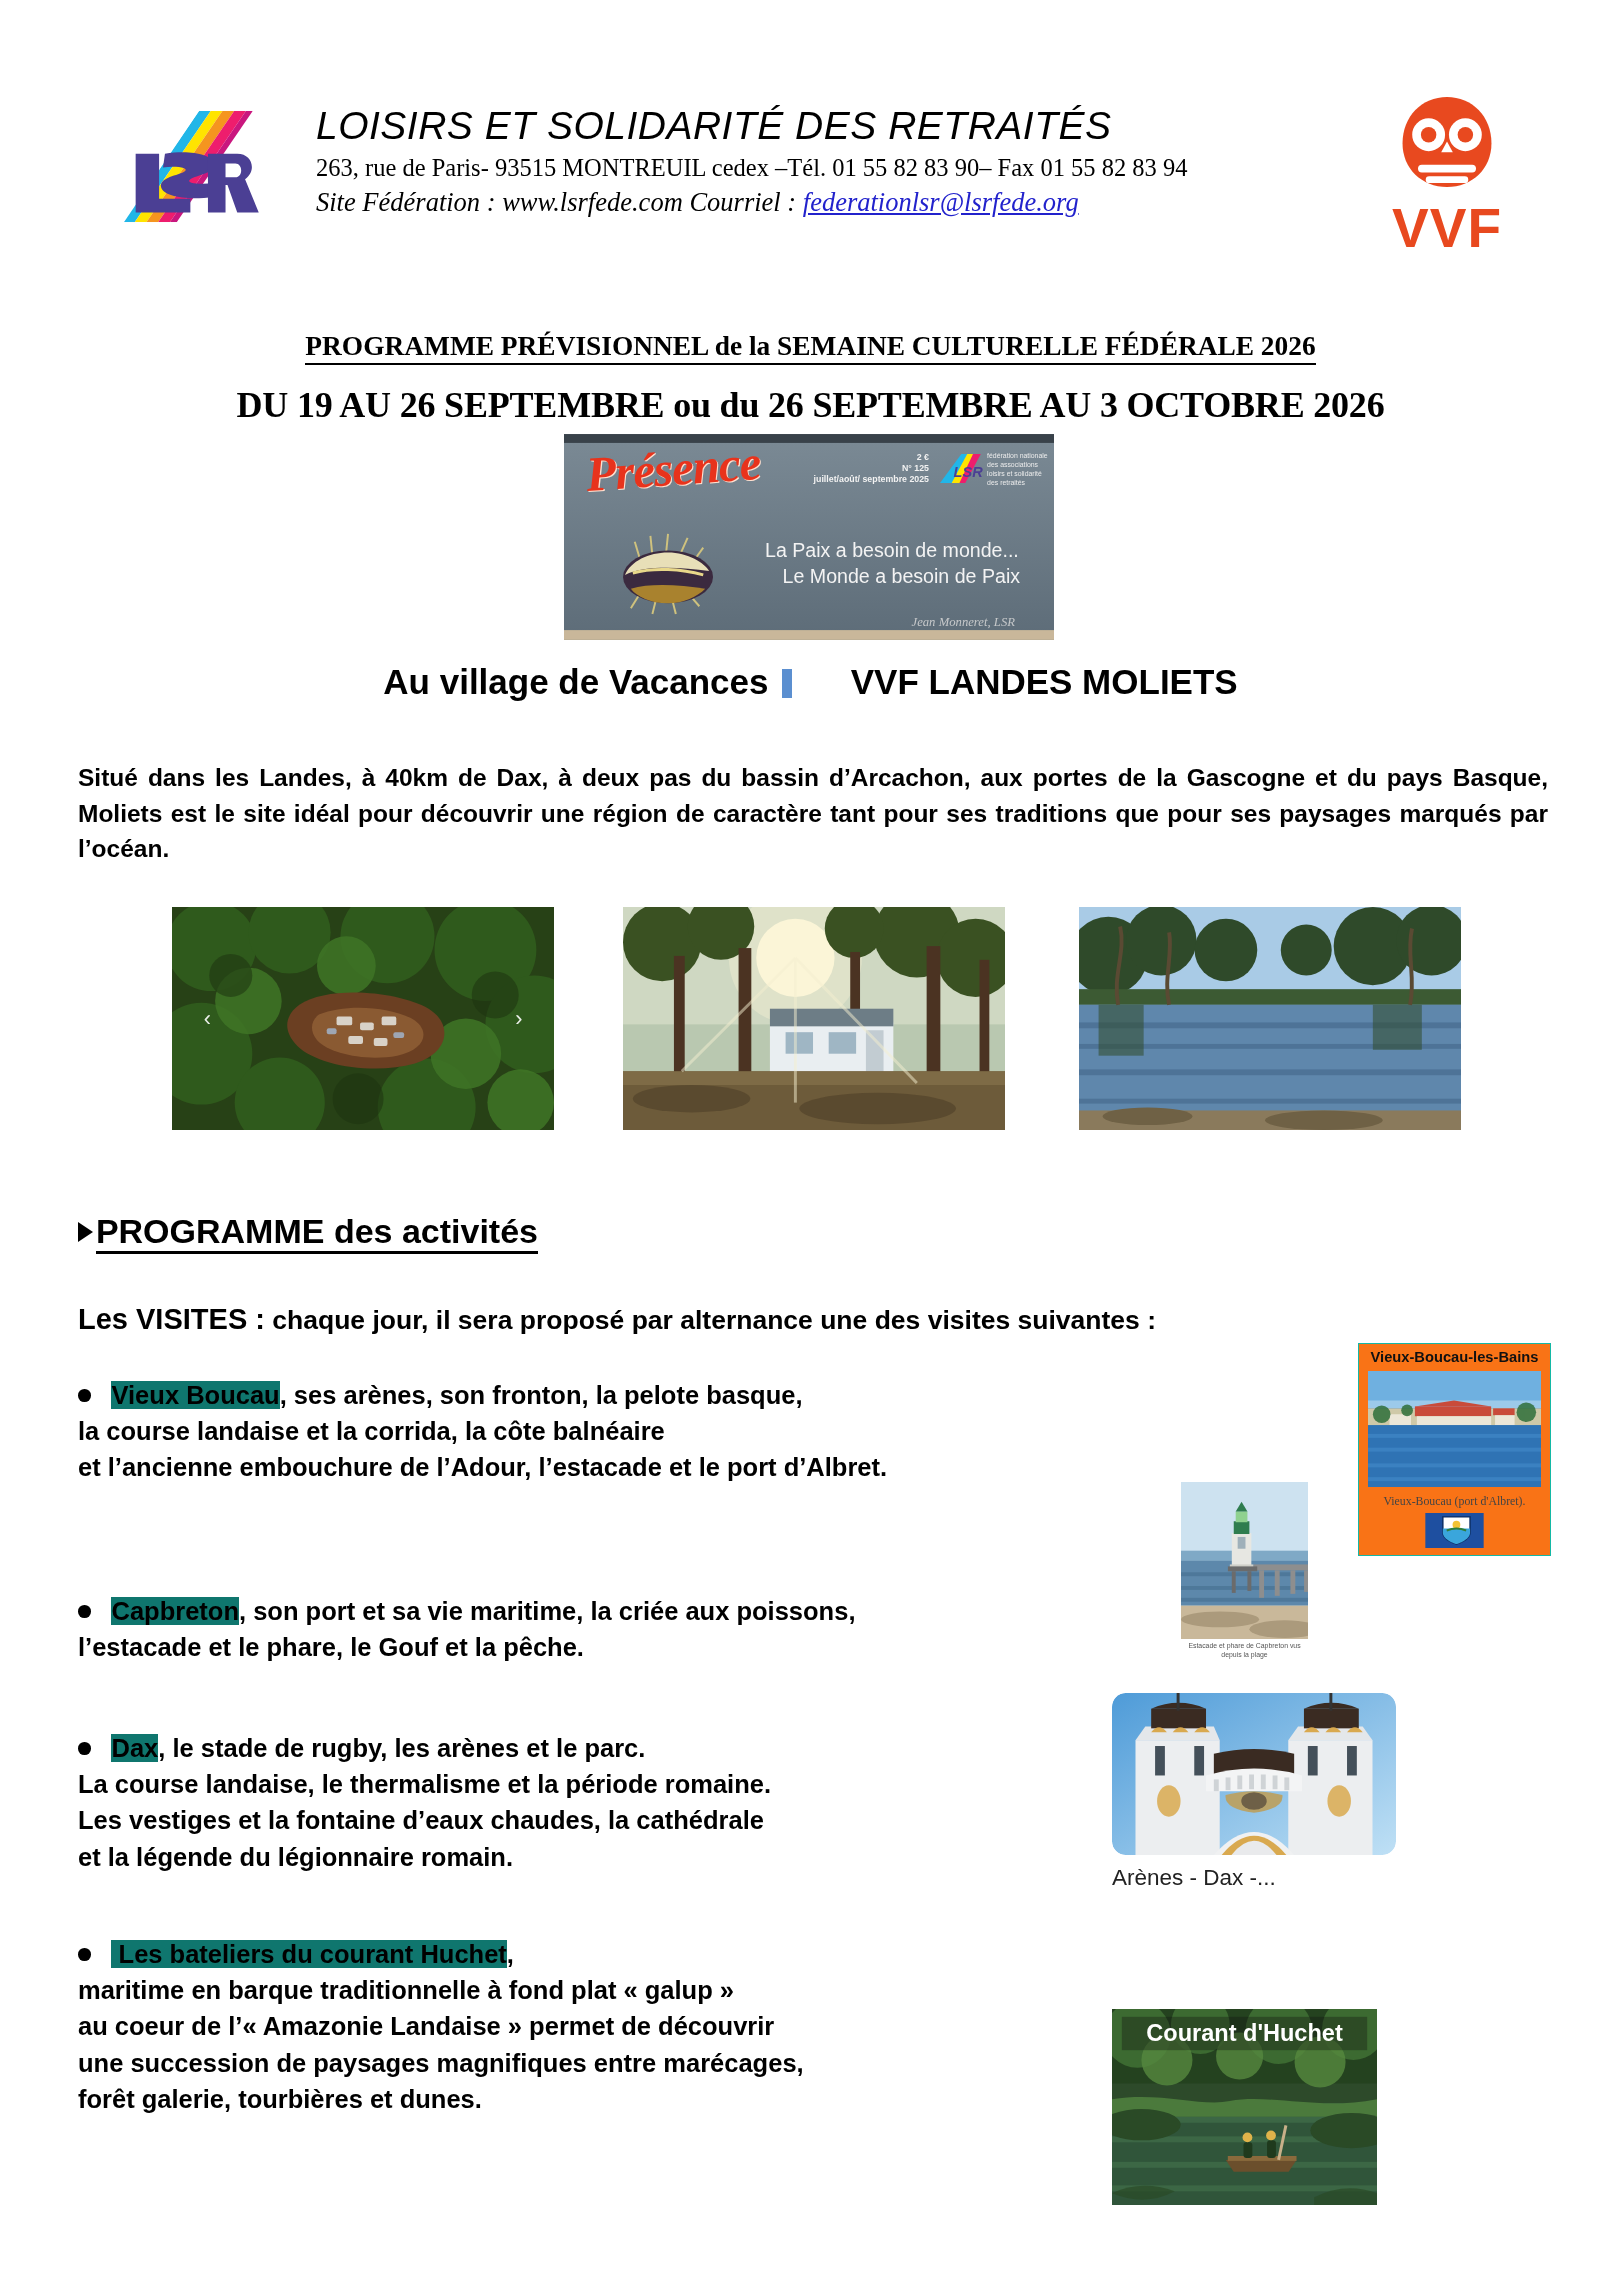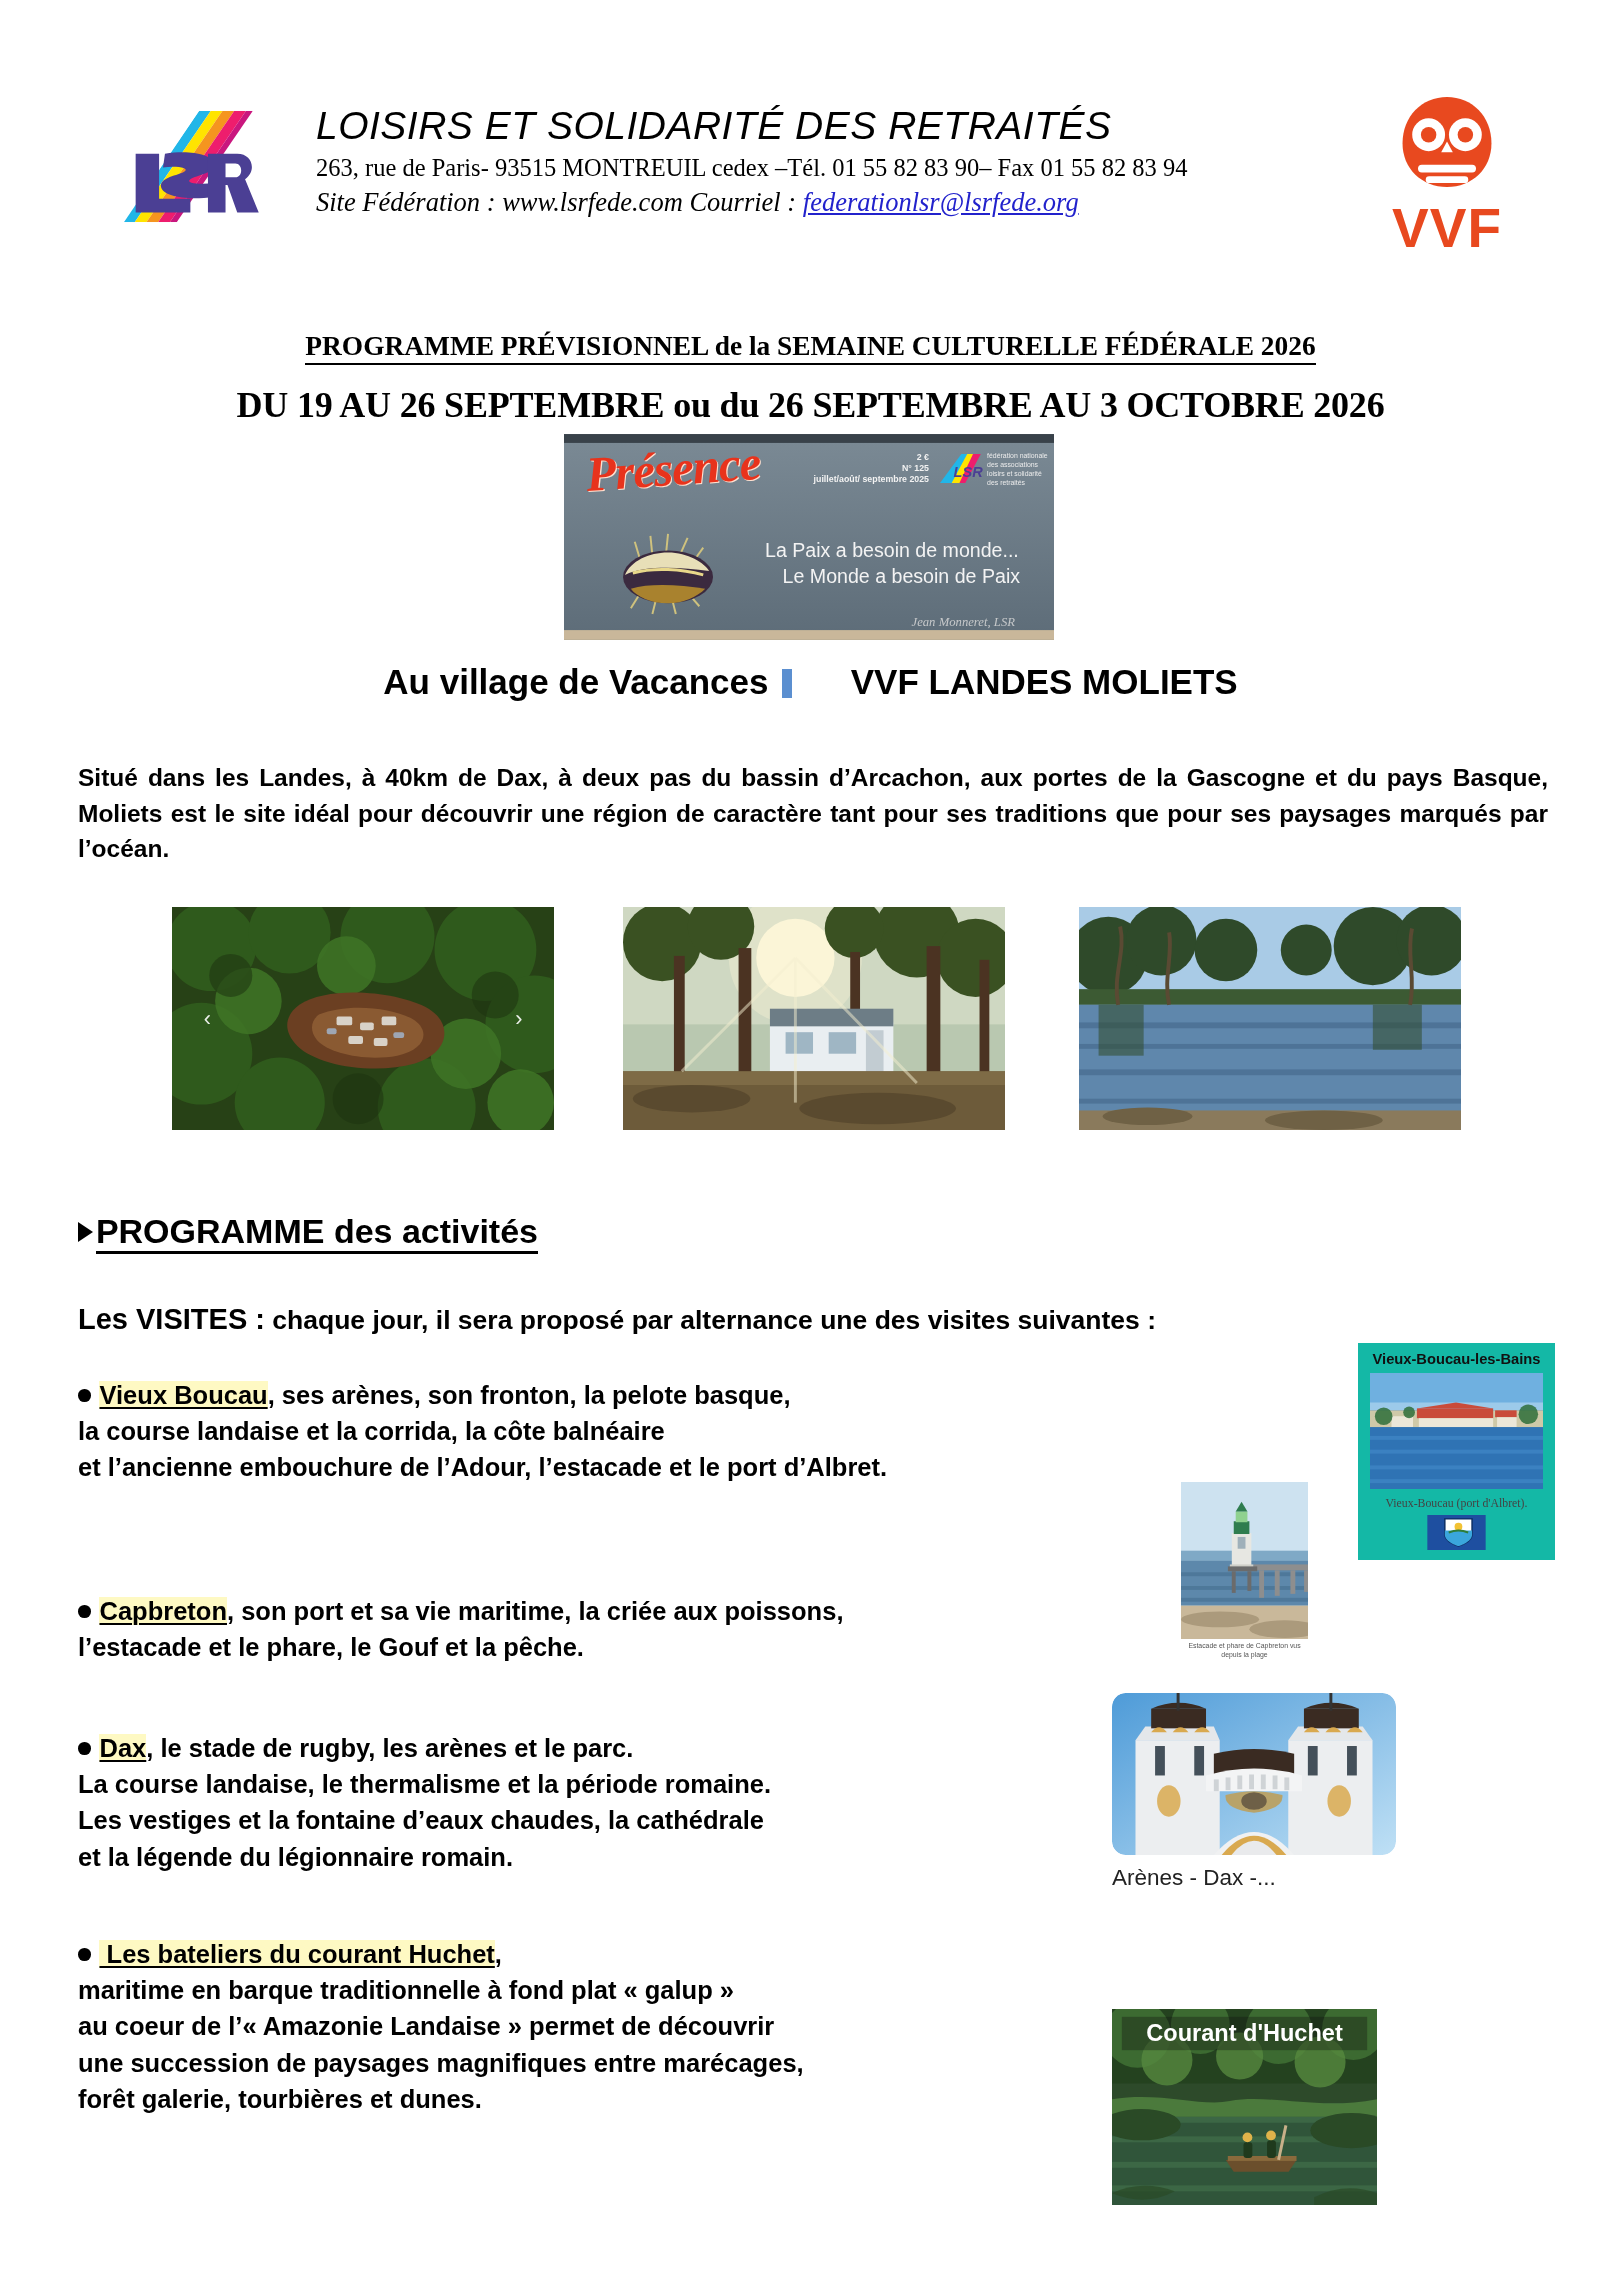--- a/index.html
+++ b/index.html
@@ -287,35 +287,35 @@
 
   .bullet{
     display:inline-block;
     width:12.7px;height:12.7px;
     border-radius:50%;
     background:#000;
     margin-right:8.8px;
     vertical-align:2px;
   }
   .hl{
-    background:#fef9c3;
-    text-decoration:underline;
+    background:#0f766e;
     text-decoration-thickness:2px;
     text-underline-offset:2.9px;
+    margin-left:12px;
   }
 
   
   .card{position:absolute;}
 
   
   .vb-card{
     left:1358px; top:1343px;
     width:191px;
-    background:#14b8a6;
-    border:3px solid #14b8a6;
+    background:#f97316;
+    border:1px solid #14b8a6;
   }
   .vb-title{
     font-family:"Liberation Sans", sans-serif;
     font-weight:bold;
     font-size:14.7px;
     text-align:center;
     padding:4.9px 0 5.9px 0;
     color:#111;
   }
   .vb-photo{

